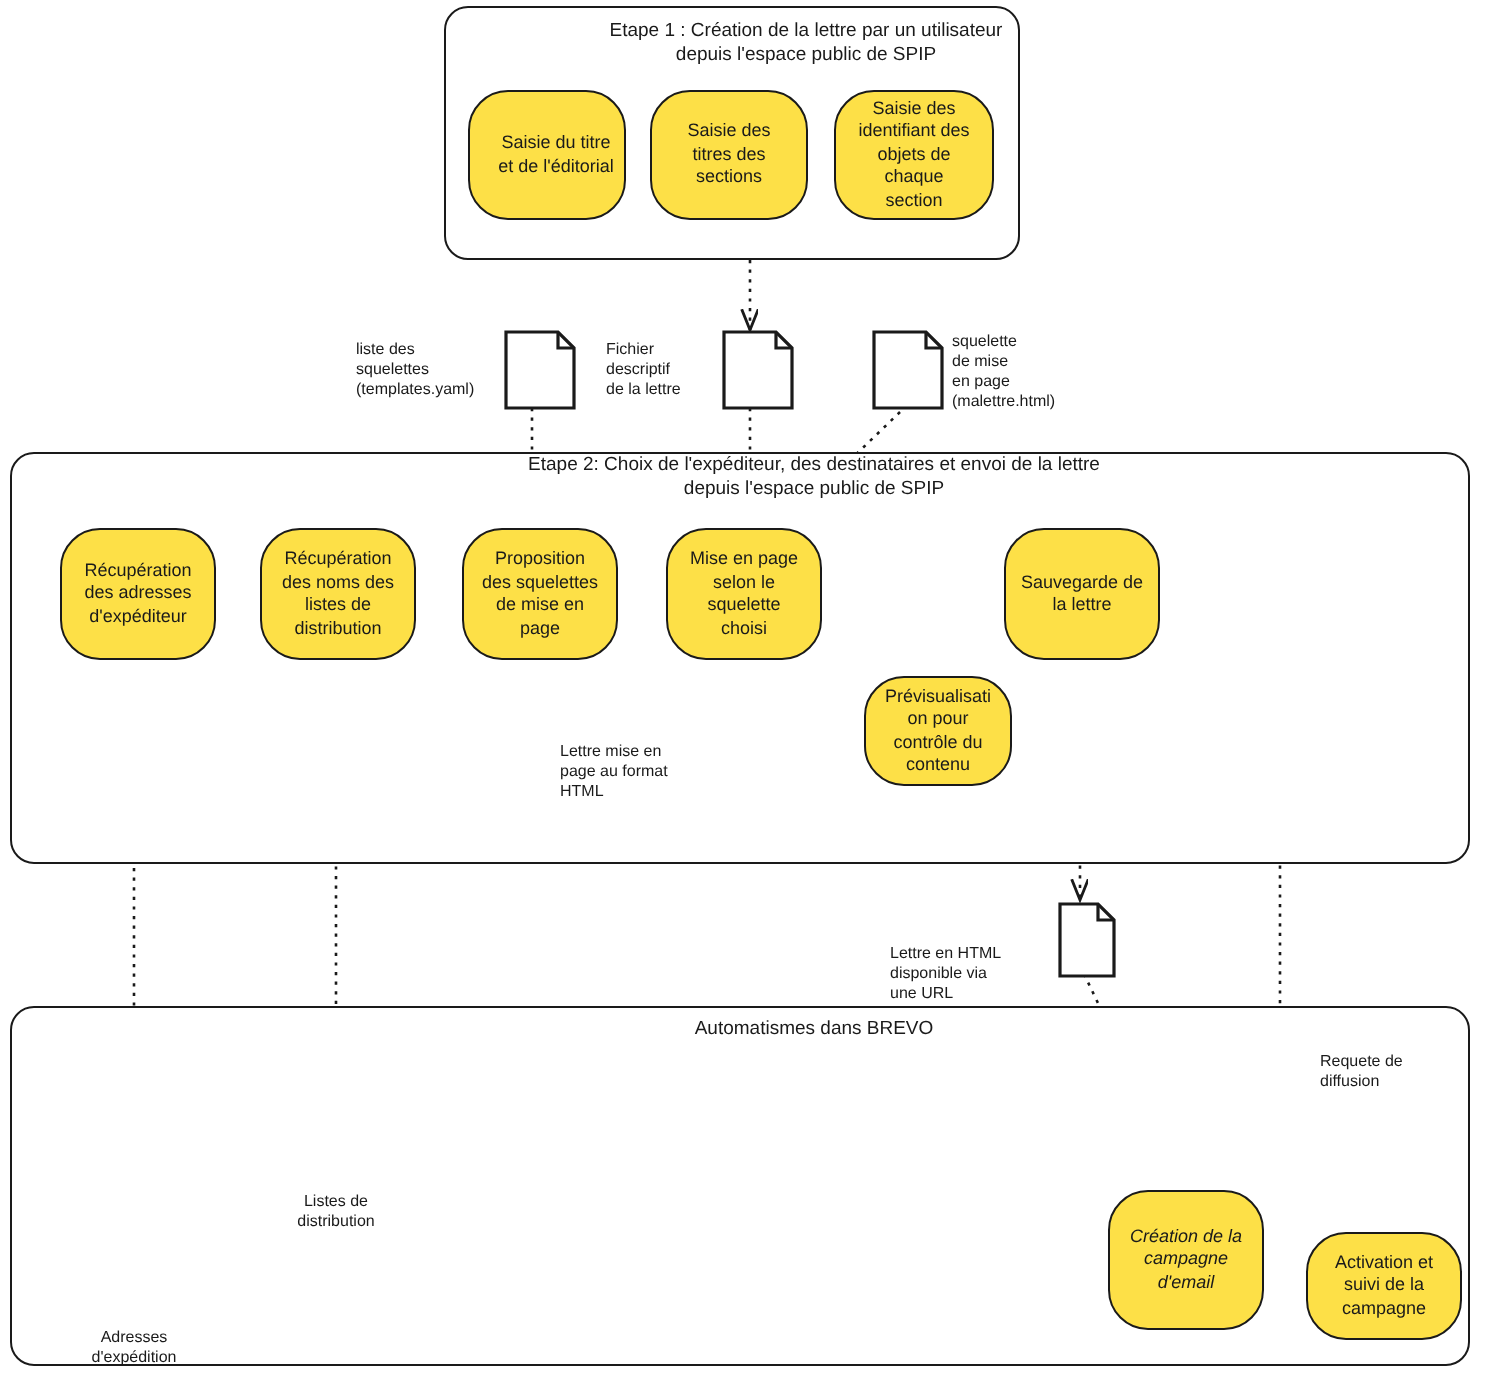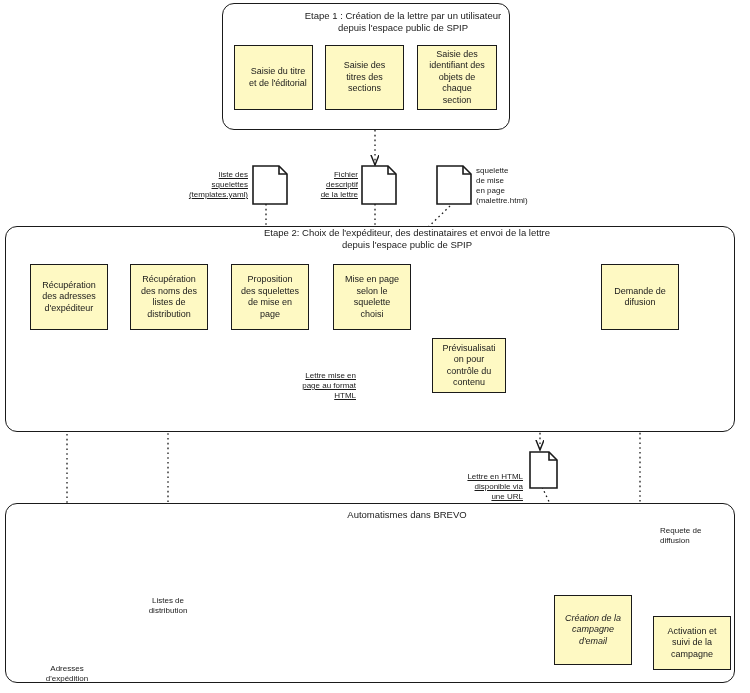--- a/index.html
+++ b/index.html
@@ -7,27 +7,27 @@
        font-family:"Liberation Sans","DejaVu Sans",sans-serif;
        color:#1a1a1a;overflow:hidden;}
   #canvas{position:absolute;left:0;top:0;width:750px;height:693px;}
   svg.layer{position:absolute;left:0;top:0;width:750px;height:693px;pointer-events:none;}
 
   .group-box{position:absolute;border:1.6px solid #1a1a1a;border-radius:12px;
              background:#ffffff;box-sizing:border-box;}
   .group-title{position:absolute;text-align:center;font-size:9.5px;line-height:12px;
                color:#1a1a1a;white-space:pre-line;margin-left:37px;}
 
-  .proc{position:absolute;border:1.6px solid #1a1a1a;border-radius:0;background:#fef9c3;
+  .proc{position:absolute;border:1.6px solid #1a1a1a;border-radius:20px;background:#fde047;
         box-sizing:border-box;display:flex;align-items:center;justify-content:center;
         text-align:center;font-size:9px;line-height:11.5px;padding:2px;white-space:pre-line;}
 
   .doc-label{position:absolute;text-align:center;font-size:8px;line-height:10px;
              white-space:pre-line;color:#1a1a1a;}
-  .doc-label.left{text-align:right;text-decoration:underline;}
+  .doc-label.left{text-align:left;}
   .doc-label.right{text-align:left;}
 
   .db-label{position:absolute;text-align:center;font-size:8px;line-height:10px;
             white-space:pre-line;color:#1a1a1a;}
 </style>
 </head>
 <body>
 
 <div id="canvas">
 
@@ -177,22 +177,22 @@
 listes de
 distribution</div>
   <div class="proc" style="left:231px;top:264px;width:78px;height:66px;">Proposition
 des squelettes
 de mise en
 page</div>
   <div class="proc" style="left:333px;top:264px;width:78px;height:66px;">Mise en page
 selon le
 squelette
 choisi</div>
-  <div class="proc" style="left:601px;top:264px;width:78px;height:66px;">Demande de
-difusion</div>
+  <div class="proc" style="left:502px;top:264px;width:78px;height:66px;">Sauvegarde de
+la lettre</div>
 
   <div class="doc-label left" style="left:280px;top:371px;width:76px;">Lettre mise en
 page au format
 HTML</div>
 
   <div class="proc" style="left:432px;top:338px;width:74px;height:55px;">Prévisualisati
 on pour
 contrôle du
 contenu</div>
 

